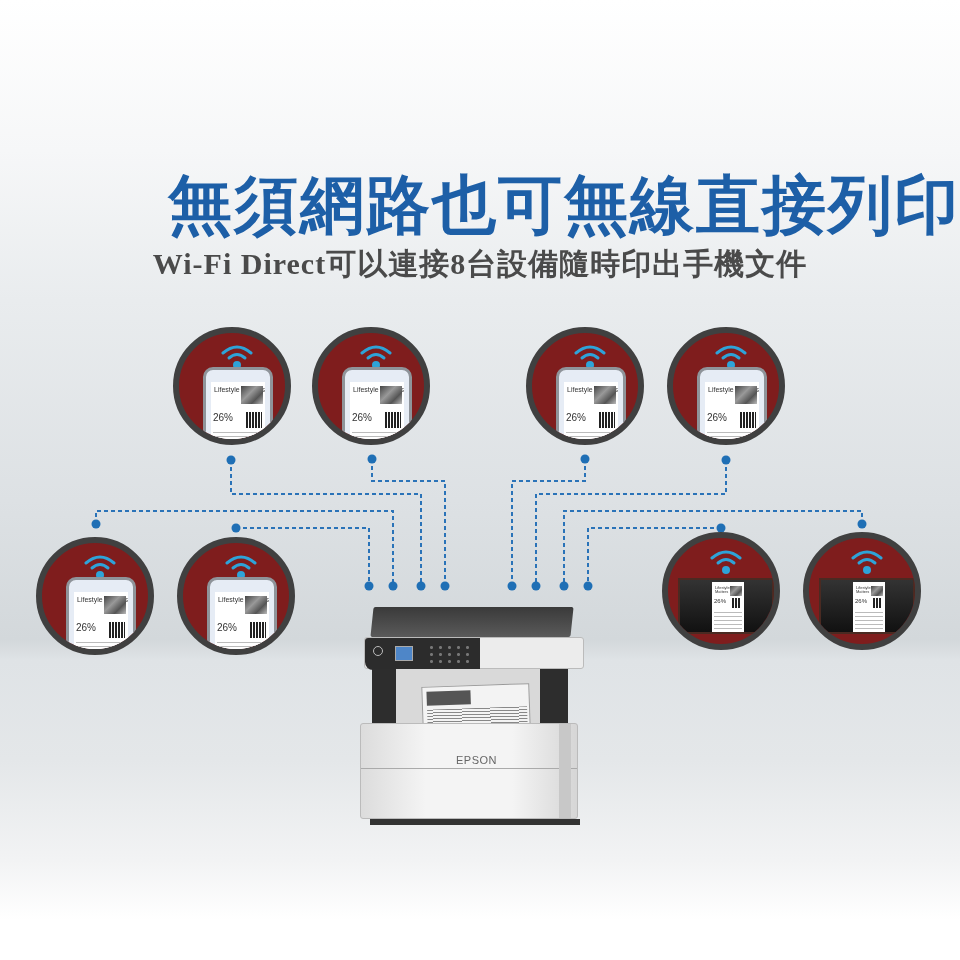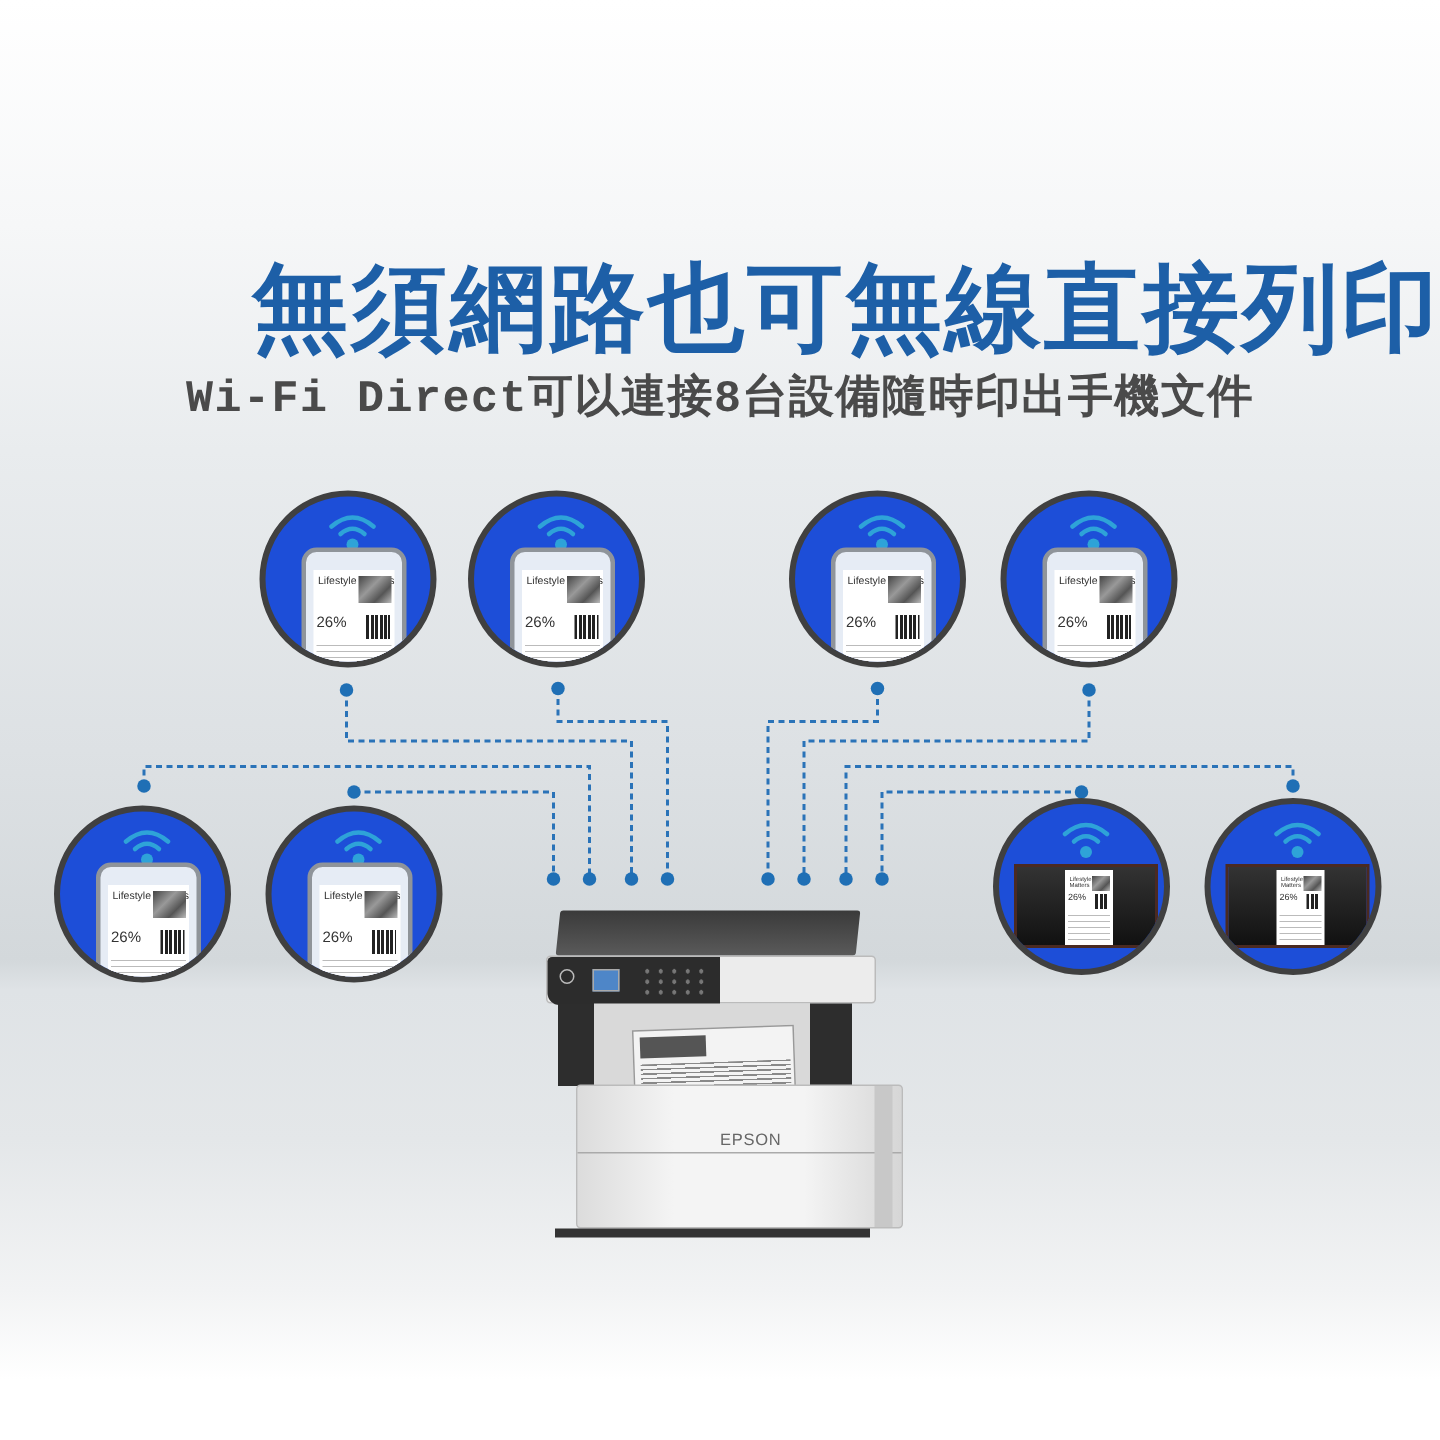--- a/index.html
+++ b/index.html
@@ -12,27 +12,27 @@
       #d3d8db 640px, #dfe3e6 660px, #e4e7e9 760px, #f2f3f4 860px, #ffffff 920px, #ffffff 960px);
   }
   .title {
     position: absolute; left: 0; top: 162px; width: 960px; text-align: right;
     font-size: 64px; font-weight: bold; color: #1d5fa7; letter-spacing: 2px;
     font-family: "DejaVu Sans", sans-serif;
   }
   .subtitle {
     position: absolute; left: 0; top: 244px; width: 960px; text-align: center;
     font-size: 30px; font-weight: bold; color: #4a4a4a; letter-spacing: 1px;
-    font-family: Liberation Mono, monospace;
+    font-family: Liberation Serif, serif;
   }
   svg.lines { position: absolute; left: 0; top: 0; width: 960px; height: 960px; }
 
   .bubble {
     position: absolute; width: 118px; height: 118px; border-radius: 50%;
-    background: #1d4ed8; border: 4px solid #404040; overflow: hidden;
+    background: #7f1d1d; border: 6px solid #404040; overflow: hidden;
   }
   .wifi { position: absolute; left: 38px; top: 8px; width: 40px; height: 30px; }
   .phone {
     position: absolute; left: 24px; top: 34px; width: 70px; height: 90px;
     border: 3px solid #8f949a; border-radius: 10px; background: #e6ecf5;
   }
   .paper {
     position: absolute; left: 5px; top: 12px; width: 54px; height: 72px;
     background: #fff; overflow: hidden;
   }
@@ -79,21 +79,21 @@
   .keys { position: absolute; left: 62px; top: 6px; width: 46px; height: 20px;
     background: radial-gradient(circle, #777 1.3px, transparent 1.6px) 0 0/9px 7px; }
   .pillar-l { position: absolute; left: 12px; top: 64px; width: 24px; height: 55px; background: #2d2d2d; }
   .pillar-r { position: absolute; left: 180px; top: 64px; width: 28px; height: 55px; background: #2d2d2d; }
   .body-back { position: absolute; left: 36px; top: 64px; width: 144px; height: 55px; background: #d9d9d9; }
   .sheet { position: absolute; left: 62px; top: 80px; width: 108px; height: 44px;
     background: #f3f3f3; border: 1px solid #999; transform: rotate(-2deg); overflow: hidden; }
   .sheet .img { position: absolute; left: 4px; top: 4px; width: 44px; height: 14px; background: #555; }
   .sheet .lines2 { position: absolute; left: 4px; top: 22px; width: 100px; height: 20px;
     background: repeating-linear-gradient(180deg, #888 0 1px, #f3f3f3 1px 3px); }
-  .base { position: absolute; left: 24px; top: 118px; width: 218px; height: 96px;
+  .base { position: absolute; left: 0; top: 118px; width: 218px; height: 96px;
     background: linear-gradient(90deg, #dcdcdc, #f4f4f4 30%, #f4f4f4 70%, #d6d6d6);
     border: 1px solid #bbb; border-radius: 3px; padding-left: 27px; }
   .base .split { position: absolute; left: 0; top: 44px; width: 100%; height: 1px; background: #aaa; }
   .base .sidebar { position: absolute; right: 6px; top: 0; width: 12px; height: 100%; background: #c8c8c8; }
   .brand { position: absolute; left: 95px; top: 30px; font-size: 11px; color: #666;
     font-family: "Liberation Sans", sans-serif; letter-spacing: 0.5px; }
   .feet { position: absolute; left: 10px; top: 214px; width: 210px; height: 6px; background: #333; }
 </style>
 </head>
 <body>

